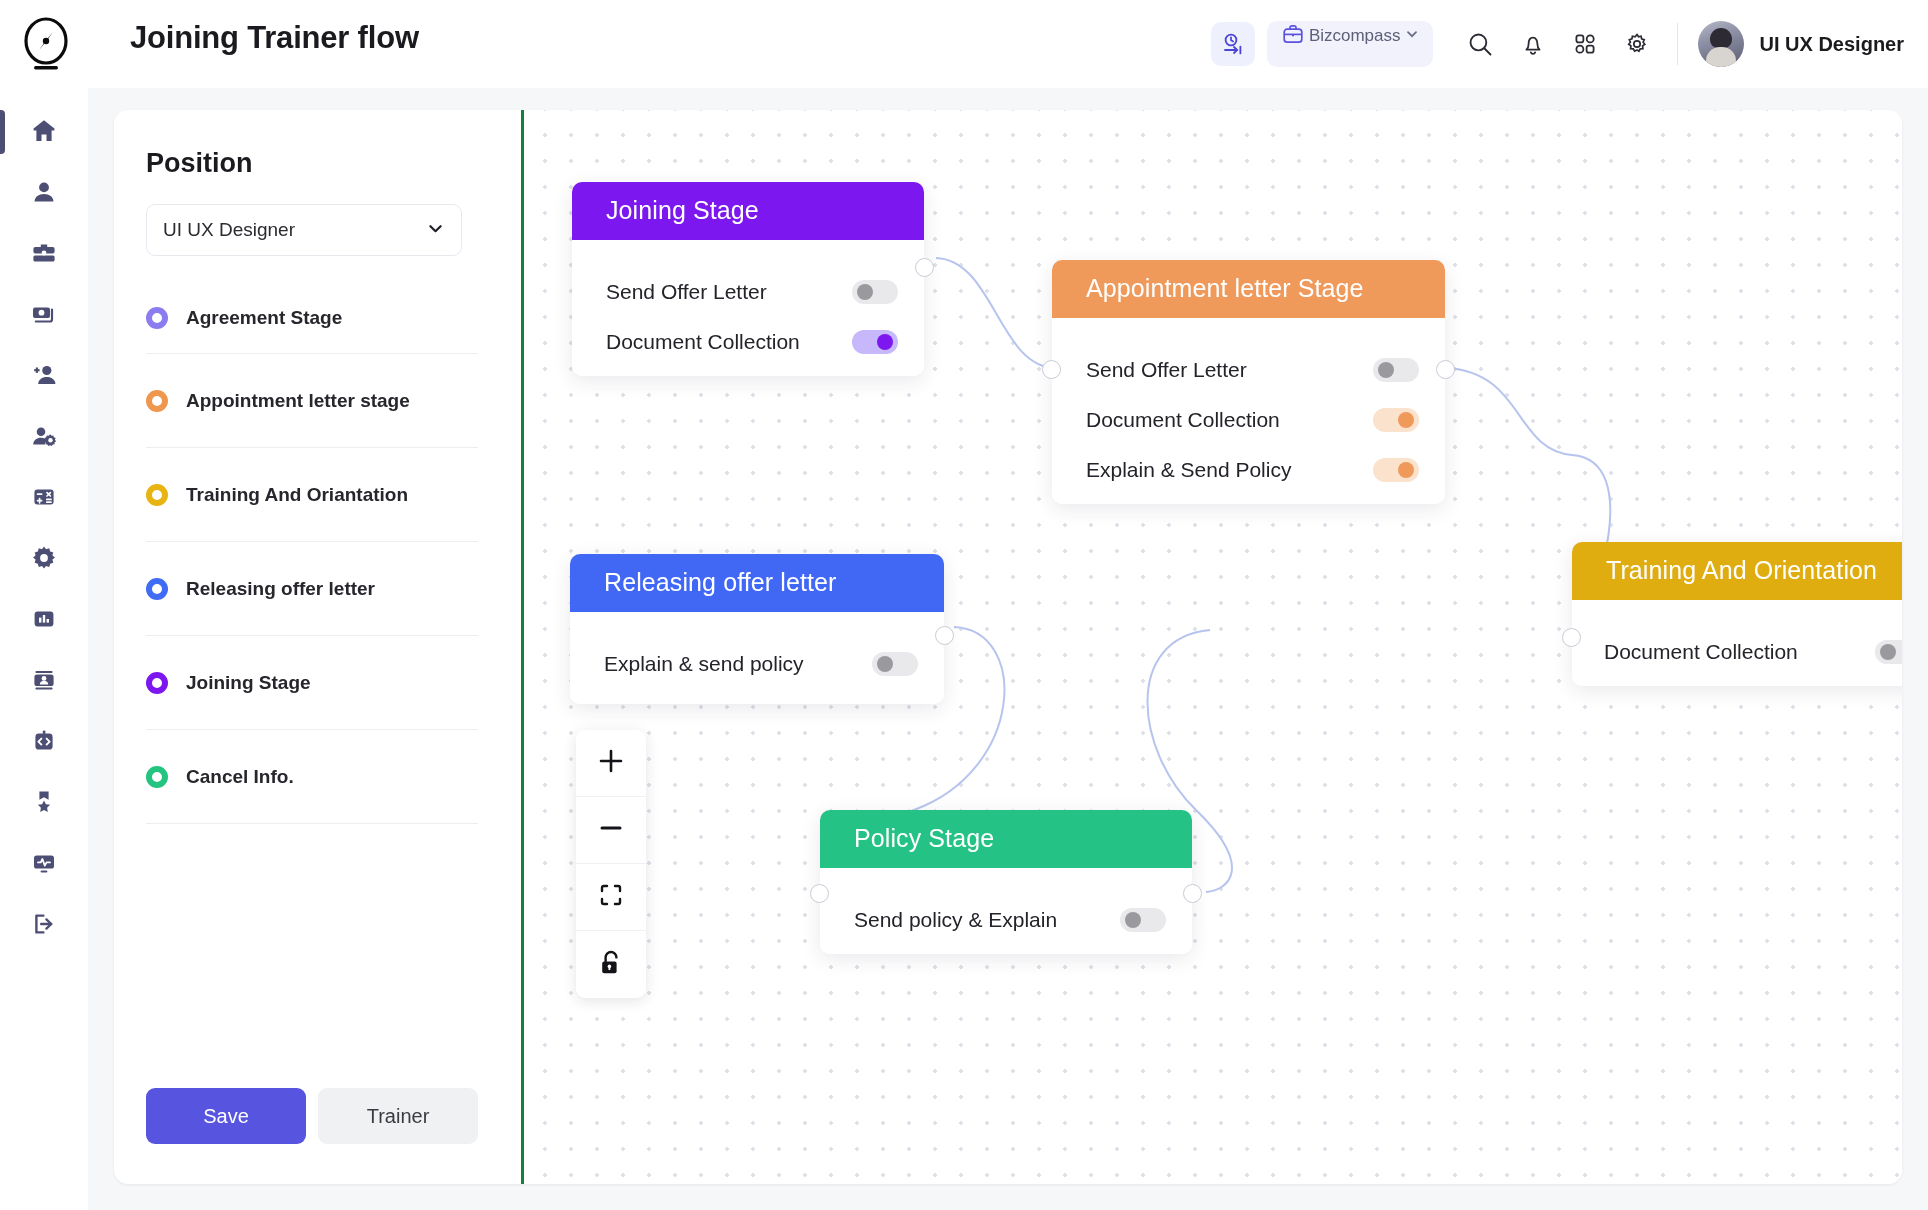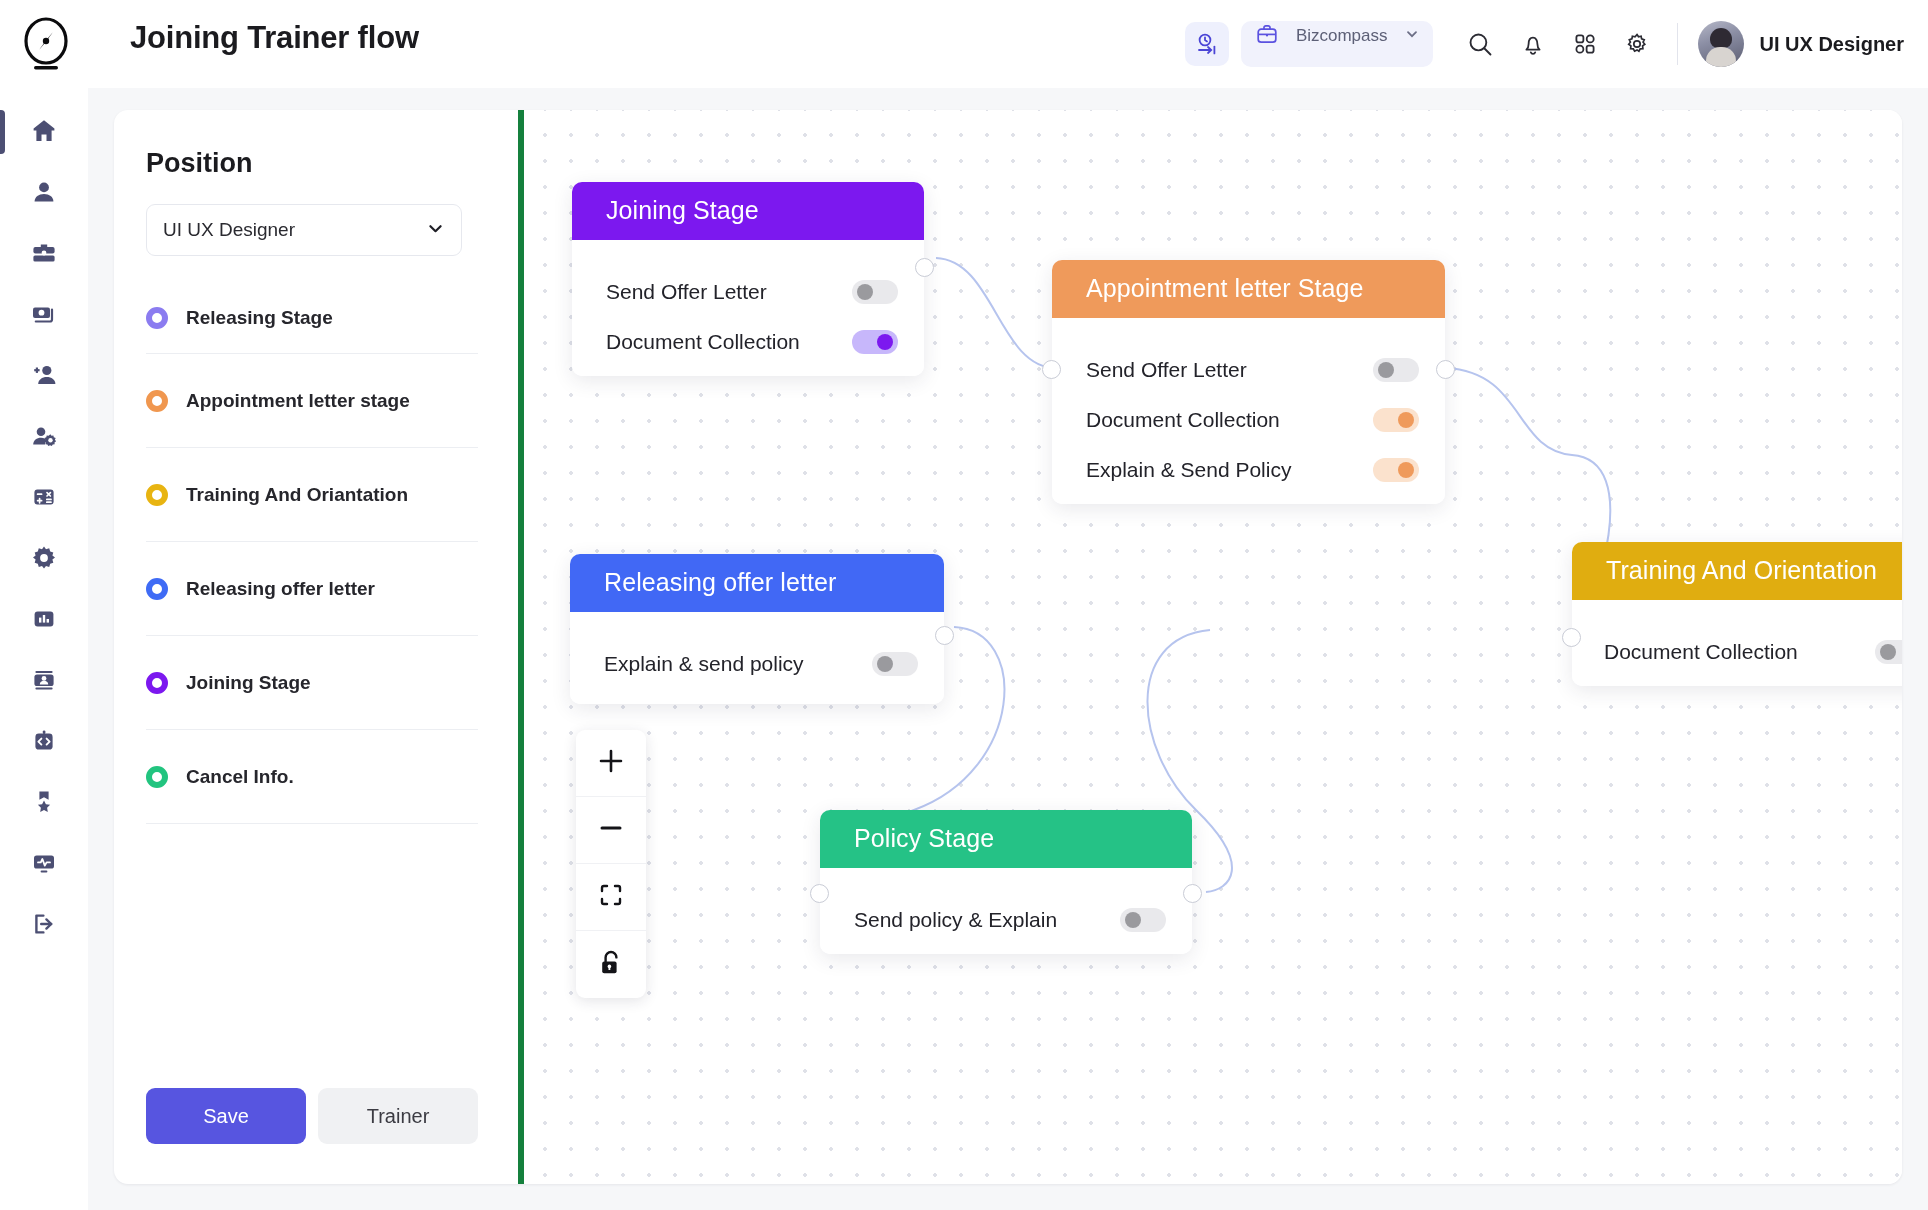--- a/index.html
+++ b/index.html
@@ -27,21 +27,21 @@
     position: absolute; right: 24px; top: 0; height: 88px;
     display: flex; align-items: center; gap: 0px;
   }
   .hdr-icon-btn {
     width: 44px; height: 44px; border-radius: 10px;
     display: flex; align-items: center; justify-content: center;
     background: #eef0fd; margin-right: 12px;
   }
   .workspace-chip {
     height: 46px; border-radius: 10px; background: #f1f2fc;
-    display: flex; align-items: center; padding: 0 14px 16px 14px; gap: 17px;
+    display: flex; align-items: center; padding: 0 14px 16px 14px; gap: 4px;
     margin-right: 22px;
   }
   .workspace-chip .wslabel { font-size: 17px; color: #5d6077; }
   .plain-icon {
     width: 52px; height: 44px;
     display: flex; align-items: center; justify-content: center;
   }
   .hdr-divider {
     width: 1px; height: 42px; background: #e2e4ec; margin: 0 20px 0 14px;
   }
@@ -81,21 +81,21 @@
     background: #f6f7f9; padding: 22px 26px 26px 26px;
   }
   .content-card {
     width: 100%; height: 100%; background: #ffffff; border-radius: 14px;
     box-shadow: 0 1px 3px rgba(20,20,40,.07);
     display: flex; overflow: hidden; position: relative;
   }
 
   
   .position-panel {
-    width: 410px; flex: none; border-right: 6px solid #15803d;
+    width: 410px; flex: none; border-right: 3px solid #15803d;
     padding: 38px 28px 0 32px; position: relative;
   }
   .panel-title { font-size: 27px; font-weight: 700; color: #1b1b1f; margin-bottom: 25px; }
   .select-box {
     width: 316px; height: 52px; border: 1px solid #e6e8ee; border-radius: 9px;
     display: flex; align-items: center; padding: 0 16px; justify-content: space-between;
     background: #fff;
   }
   .select-value { font-size: 19px; color: #2a2a30; }
   .stage-list { margin-top: 26px; width: 332px; }
@@ -401,21 +401,21 @@
         <span>
           <svg width="19" height="19" viewBox="0 0 19 19" fill="none" stroke="#1f1f26" stroke-width="2.2" stroke-linecap="round" stroke-linejoin="round">
               <path d="M4.4 7.2l5.1 5 5.1-5"></path>
             </svg>
         </span>
       </div>
 
       <div class="stage-list">
         <div class="stage-row">
           <span class="ring" style="border-color:#8b7cf0"></span>
-          <span class="stage-label">Releasing Stage</span>
+          <span class="stage-label">Agreement Stage</span>
         </div>
         <div class="stage-row">
           <span class="ring" style="border-color:#f0974f"></span>
           <span class="stage-label">Appointment letter stage</span>
         </div>
         <div class="stage-row">
           <span class="ring" style="border-color:#e8b411"></span>
           <span class="stage-label">Training And Oriantation</span>
         </div>
         <div class="stage-row">

